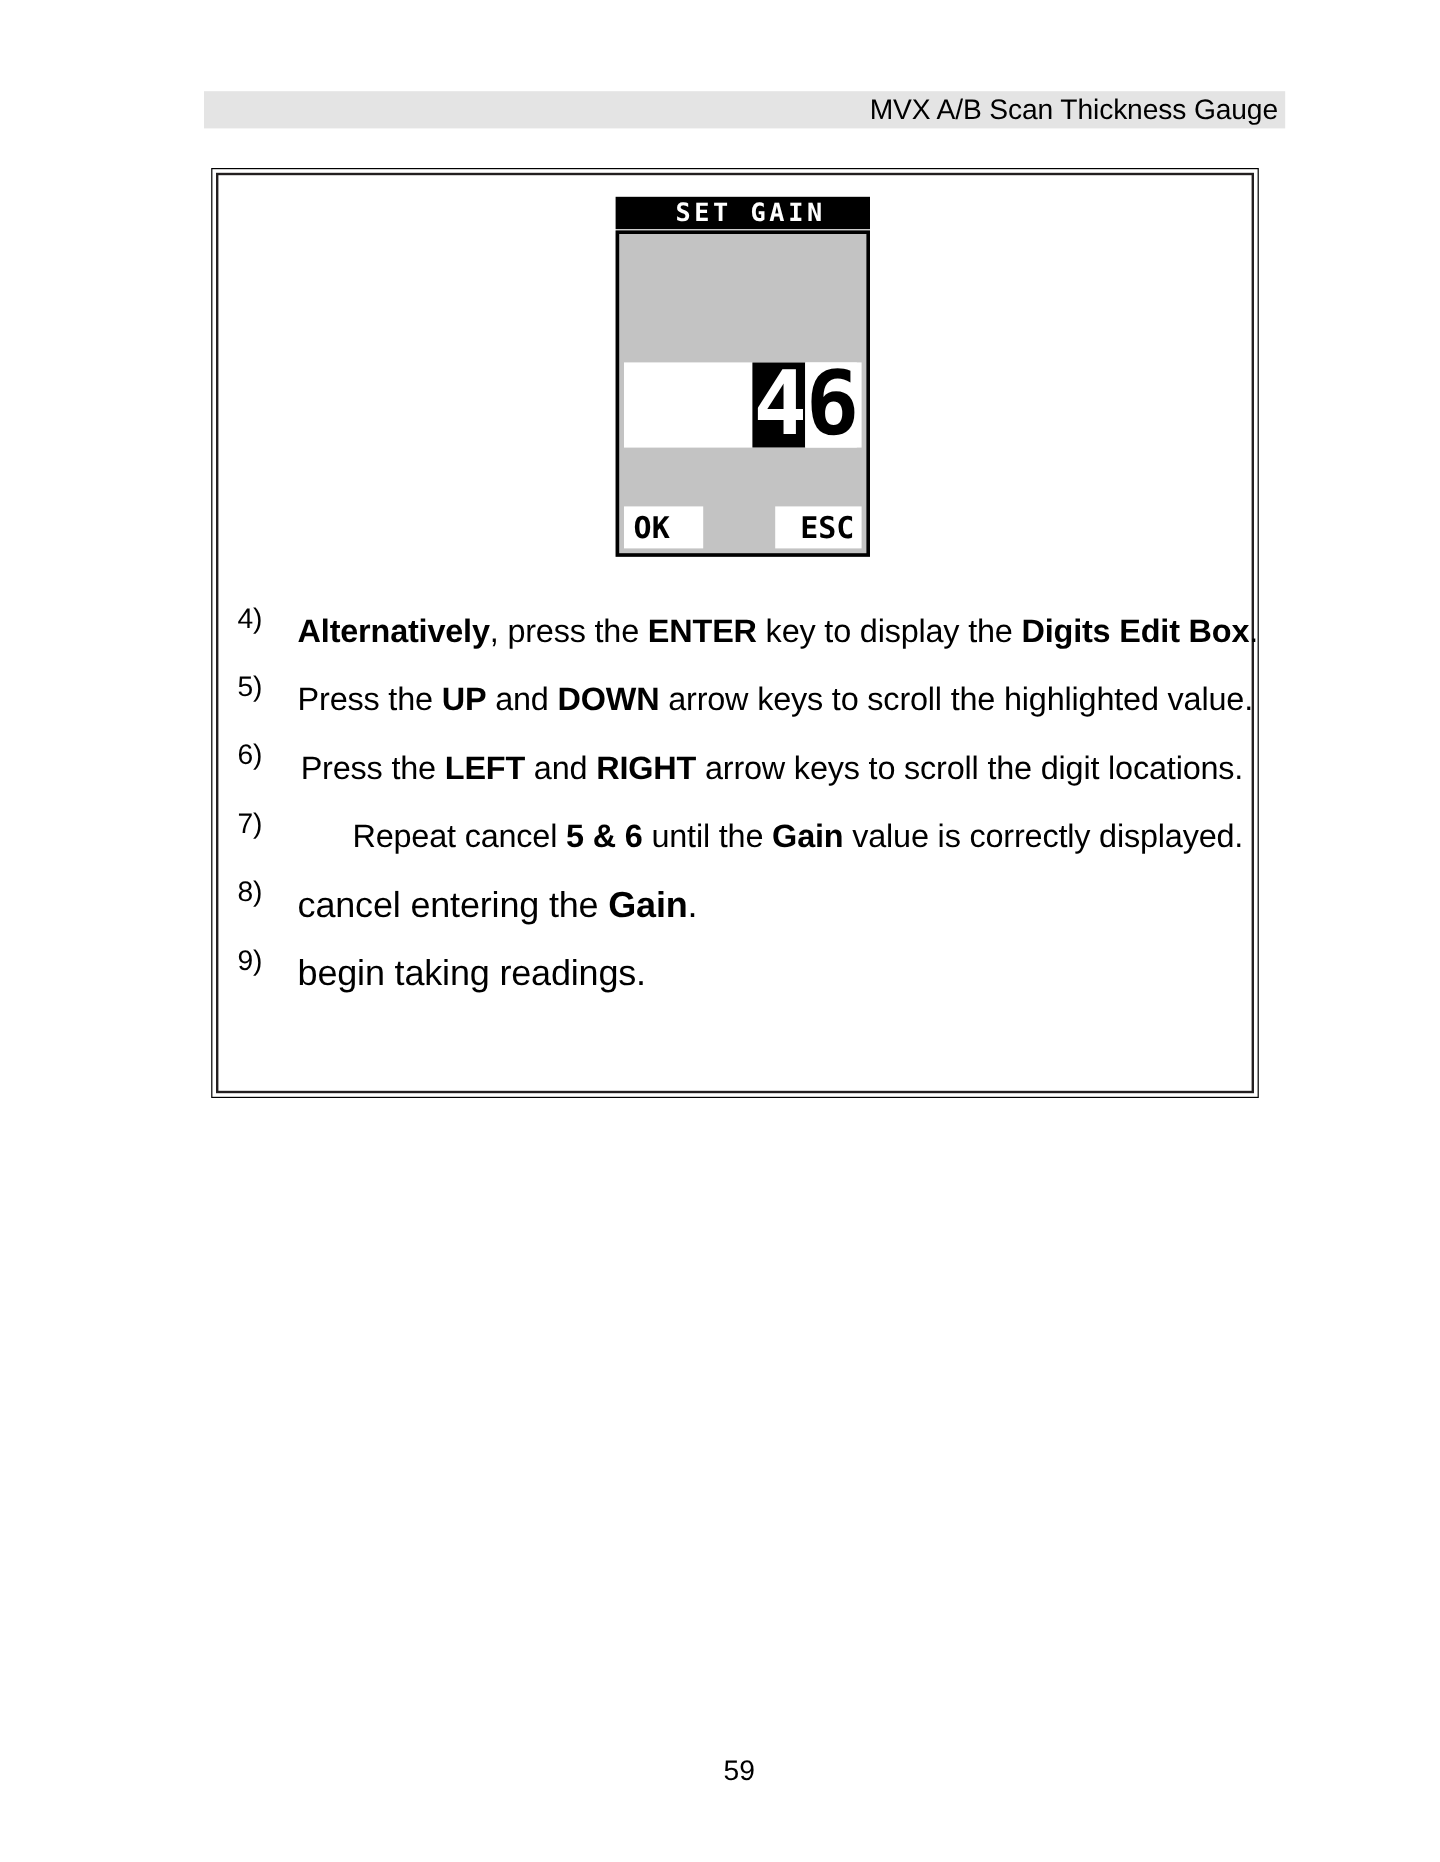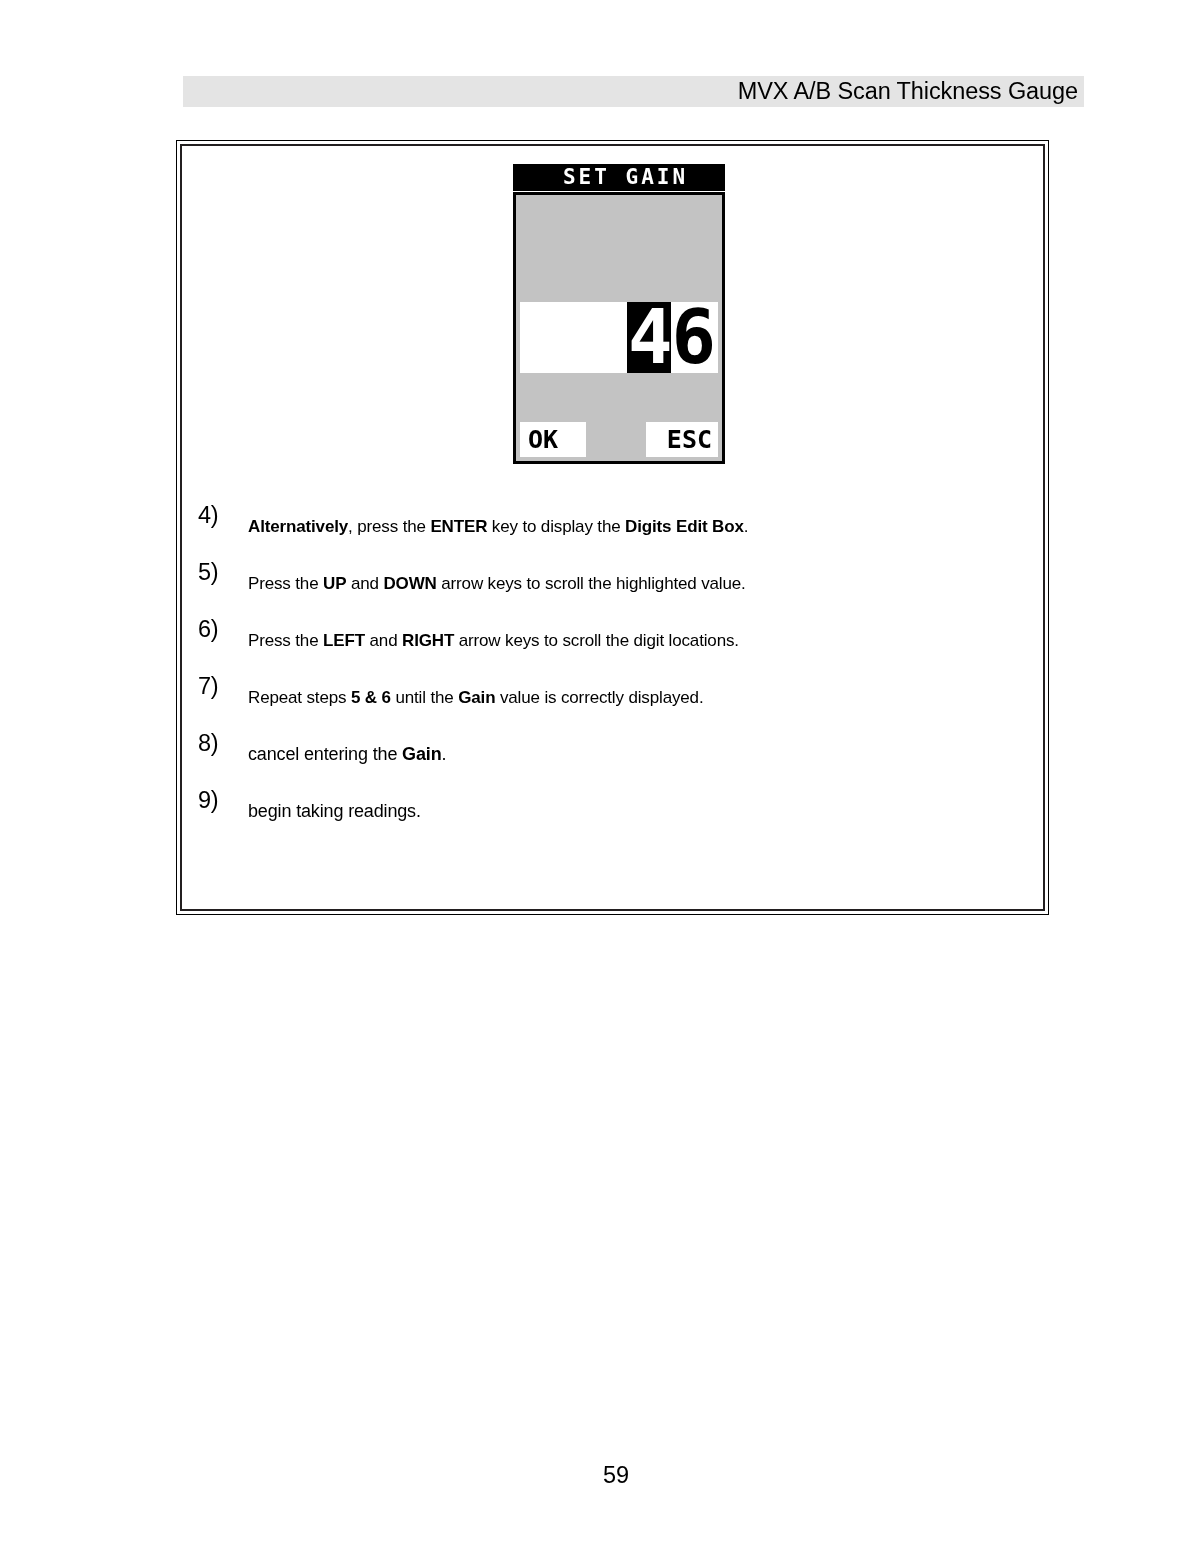--- a/index.html
+++ b/index.html
@@ -12,21 +12,21 @@
     height: 1552px;
     position: relative;
     font-family: "Liberation Sans", sans-serif;
     color: #000000;
     overflow: hidden;
   }
 
   
   .page-header {
     position: absolute;
-    left: 183px;
+    left: 170px;
     top: 76px;
     width: 901px;
     height: 31px;
     background: #e4e4e4;
     box-sizing: border-box;
   }
   .page-header-title {
     position: absolute;
     right: 6px;
     top: 1px;
@@ -167,28 +167,29 @@
     position: absolute;
     left: 0;
     top: 0;
     width: 40px;
     font-size: 23.5px;
     line-height: 34px;
     letter-spacing: -0.2px;
   }
   .step-text {
     margin-left: 50px;
-    font-size: 17px;
+    font-size: 27px;
     line-height: 57px;
     letter-spacing: -0.15px;
     white-space: nowrap;
+    text-align: right;
   }
   .step-cont {
     margin-left: 50px;
-    font-size: 18px;
+    font-size: 30px;
     line-height: 57px;
     letter-spacing: -0.15px;
     white-space: nowrap;
   }
   .step-text b, .step-cont b, .step-text-wrap b { font-weight: bold; }
 
   
   .page-number {
     position: absolute;
     left: 16px;
@@ -235,21 +236,21 @@
         <div class="step">
           <div class="step-num">5)</div>
           <div class="step-text"><span>Press the </span><b>UP</b><span> and </span><b>DOWN</b><span> arrow keys to scroll the highlighted value.</span></div>
         </div>
         <div class="step">
           <div class="step-num">6)</div>
           <div class="step-text"><span>Press the </span><b>LEFT</b><span> and </span><b>RIGHT</b><span> arrow keys to scroll the digit locations.</span></div>
         </div>
         <div class="step">
           <div class="step-num">7)</div>
-          <div class="step-text"><span>Repeat steps </span><b>5 &amp; 6</b><span> until the </span><b>Gain</b><span> value is correctly displayed.</span></div>
+          <div class="step-text"><span>Repeat cancel </span><b>5 &amp; 6</b><span> until the </span><b>Gain</b><span> value is correctly displayed.</span></div>
         </div>
         <div class="step">
           <div class="step-num">8)</div>
           <div class="step-cont"><span>cancel entering the </span><b>Gain</b><span>.</span></div>
         </div>
         <div class="step">
           <div class="step-num">9)</div>
           <div class="step-cont"><span>begin taking readings.</span></div>
         </div>
       </div>

